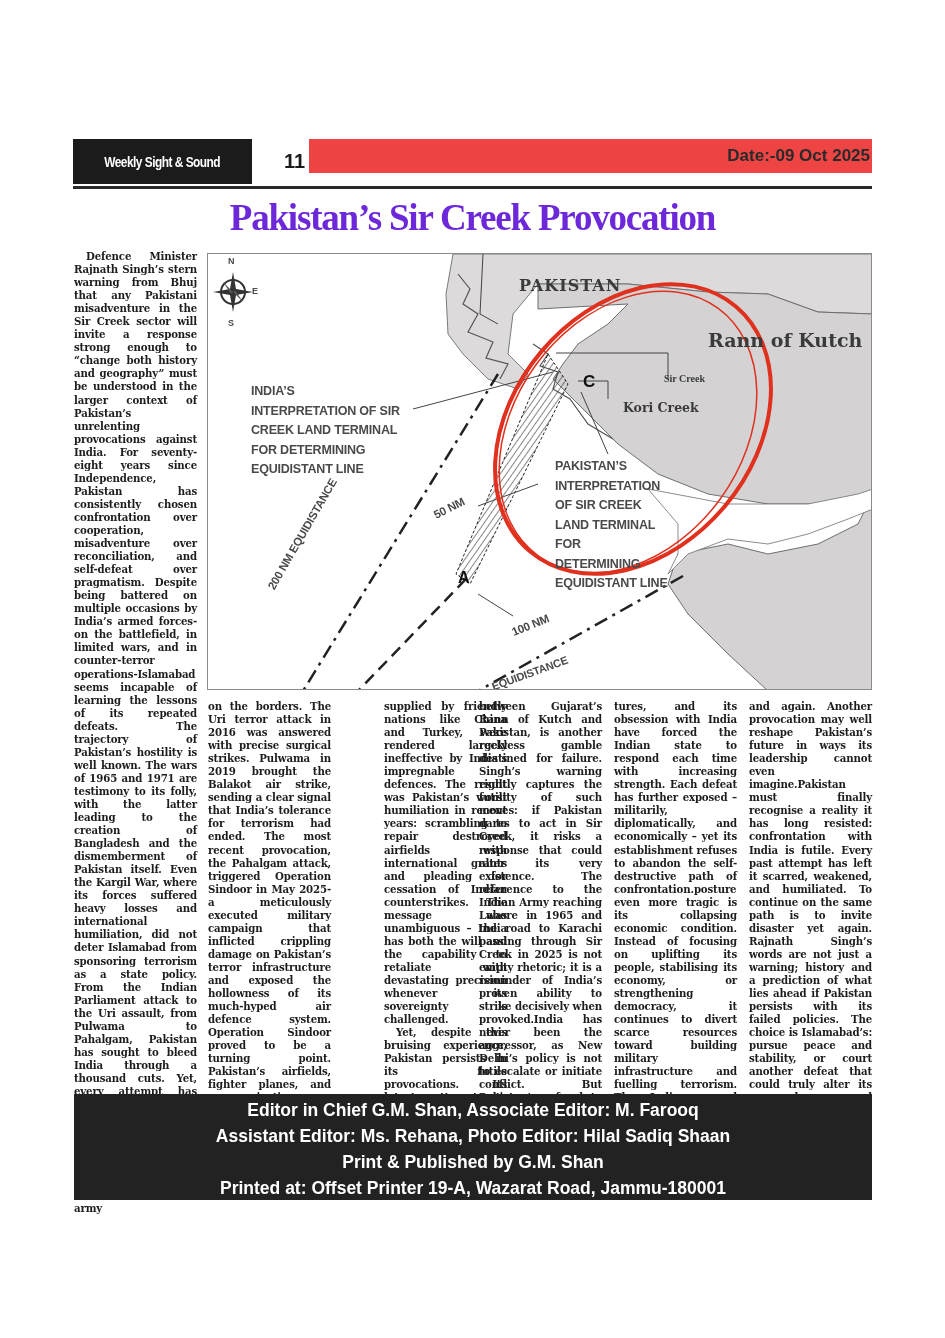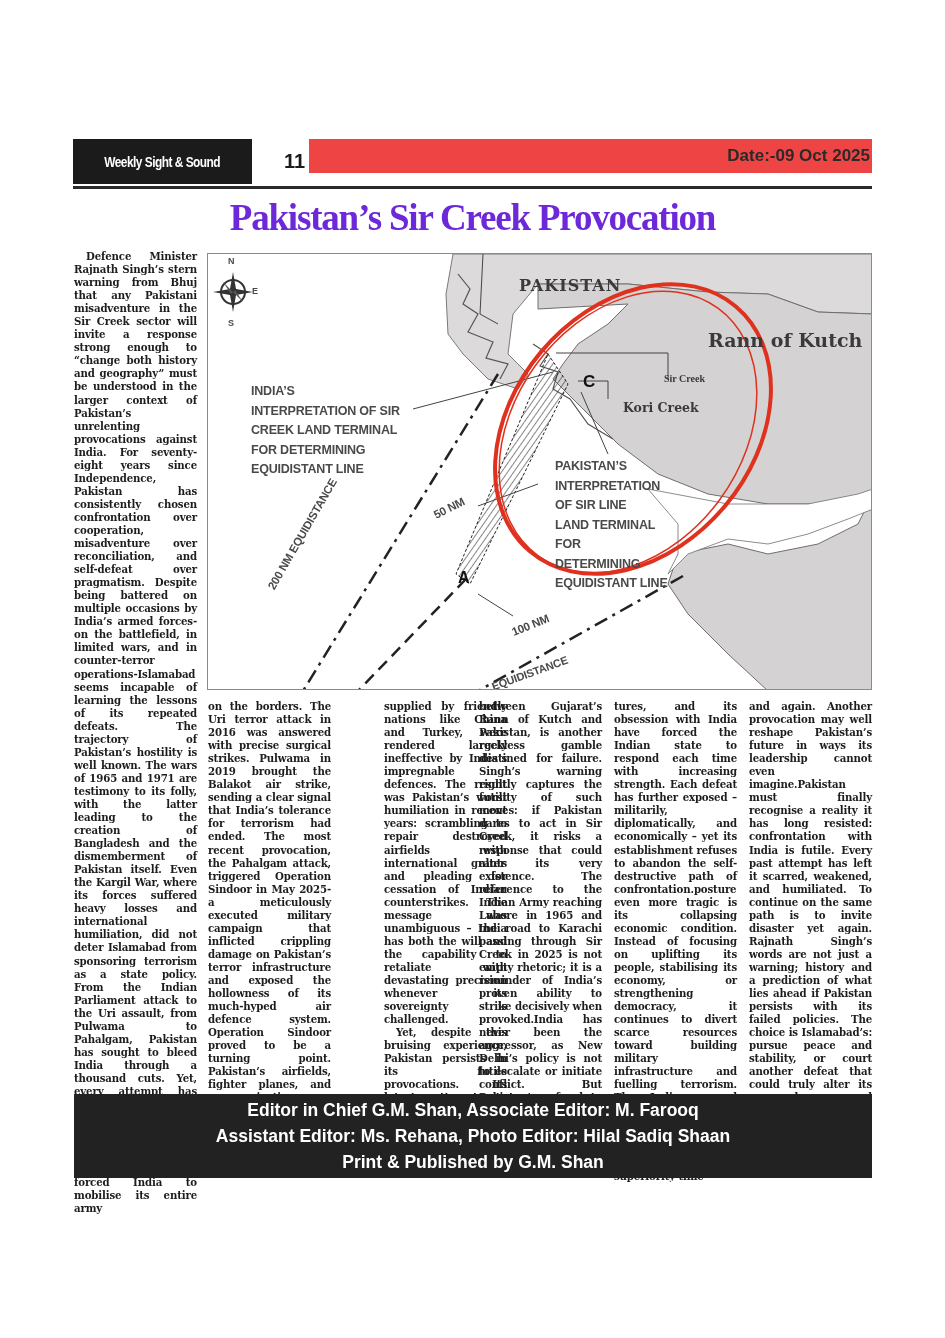--- a/index.html
+++ b/index.html
@@ -35,21 +35,21 @@
 
   
   .map { position: absolute; left: 207px; top: 253px; width: 665px; height: 437px; background: #fff;
          border: 1.5px solid #8a8a8a; box-sizing: border-box; overflow: hidden; }
   .map svg { position: absolute; left: 0; top: 0; }
   .map-label { position: absolute; font-family: "Liberation Sans", sans-serif; font-weight: bold; color: #4a4a4a;
                font-size: 12.5px; line-height: 19.5px; letter-spacing: -0.2px; }
   .map-serif { position: absolute; font-family: "DejaVu Serif", serif; font-weight: bold; color: #3a3a3a; }
 
   
-  .footer { position: absolute; left: 74px; top: 1094px; width: 798px; height: 84px; background: #222222;
+  .footer { position: absolute; left: 74px; top: 1094px; width: 798px; height: 106px; background: #222222;
             color: #fff; font-family: "Liberation Sans", sans-serif; font-weight: bold; font-size: 17.5px;
             text-align: center; box-sizing: border-box; padding-top: 3px; }
   .footer div { height: 26px; line-height: 26px; }
 </style>
 </head>
 <body>
 
 <div class="masthead">
   <div class="brand">
       <span>Weekly Sight &amp; Sound</span>
@@ -131,21 +131,21 @@
     <div>INDIA’S</div>
     <div>INTERPRETATION OF SIR</div>
     <div>CREEK LAND TERMINAL</div>
     <div>FOR DETERMINING</div>
     <div>EQUIDISTANT LINE</div>
   </div>
 
   <div class="map-label" style="left:347px;top:203px;">
     <div>PAKISTAN’S</div>
     <div>INTERPRETATION</div>
-    <div>OF SIR LINE</div>
+    <div>OF SIR CREEK</div>
     <div>LAND TERMINAL</div>
     <div>FOR</div>
     <div>DETERMINING</div>
     <div>EQUIDISTANT LINE</div>
   </div>
 
   <div class="map-label" style="left:225px;top:245px;transform:rotate(-27deg);font-size:11.5px;">50 NM</div>
   <div class="map-label" style="left:303px;top:362px;transform:rotate(-22deg);font-size:11.5px;">100 NM</div>
   <div class="map-label" style="left:55px;top:330px;transform:rotate(-60deg);transform-origin:left top;font-size:11.5px;white-space:nowrap;">200 NM EQUIDISTANCE</div>
   <div class="map-label" style="left:282px;top:410px;transform:rotate(-20deg);font-size:11px;">EQUIDISTANCE</div>

